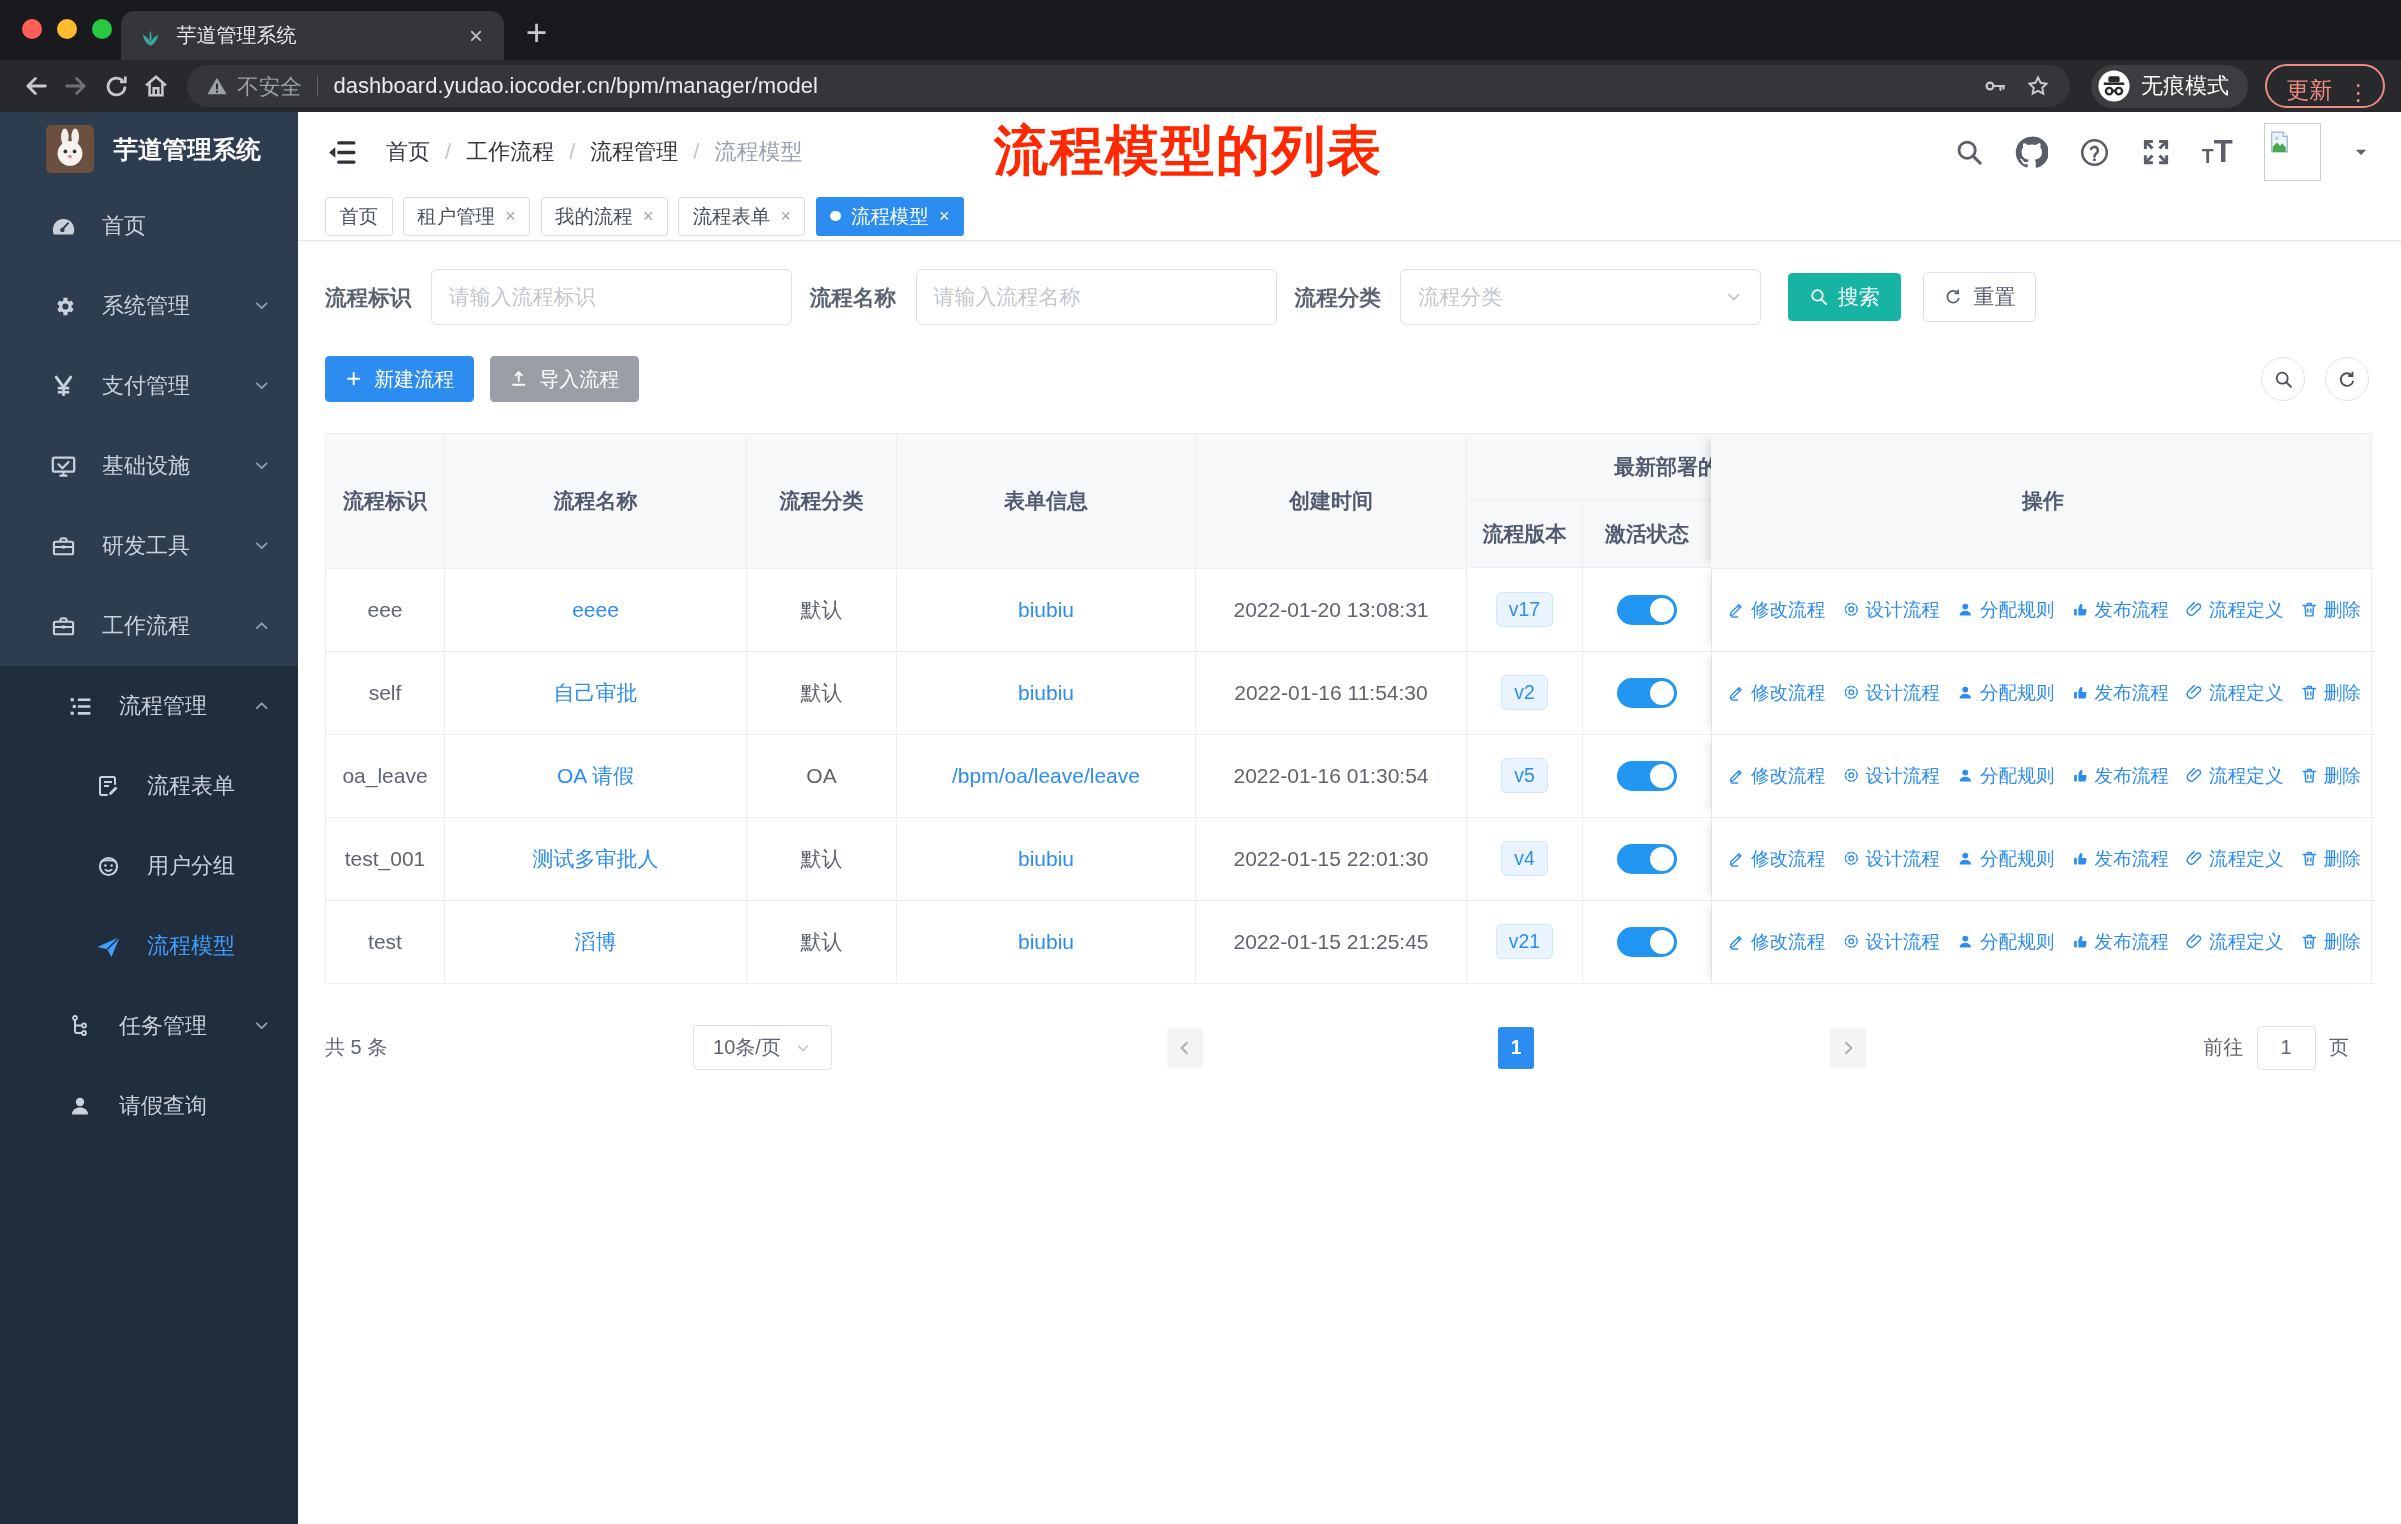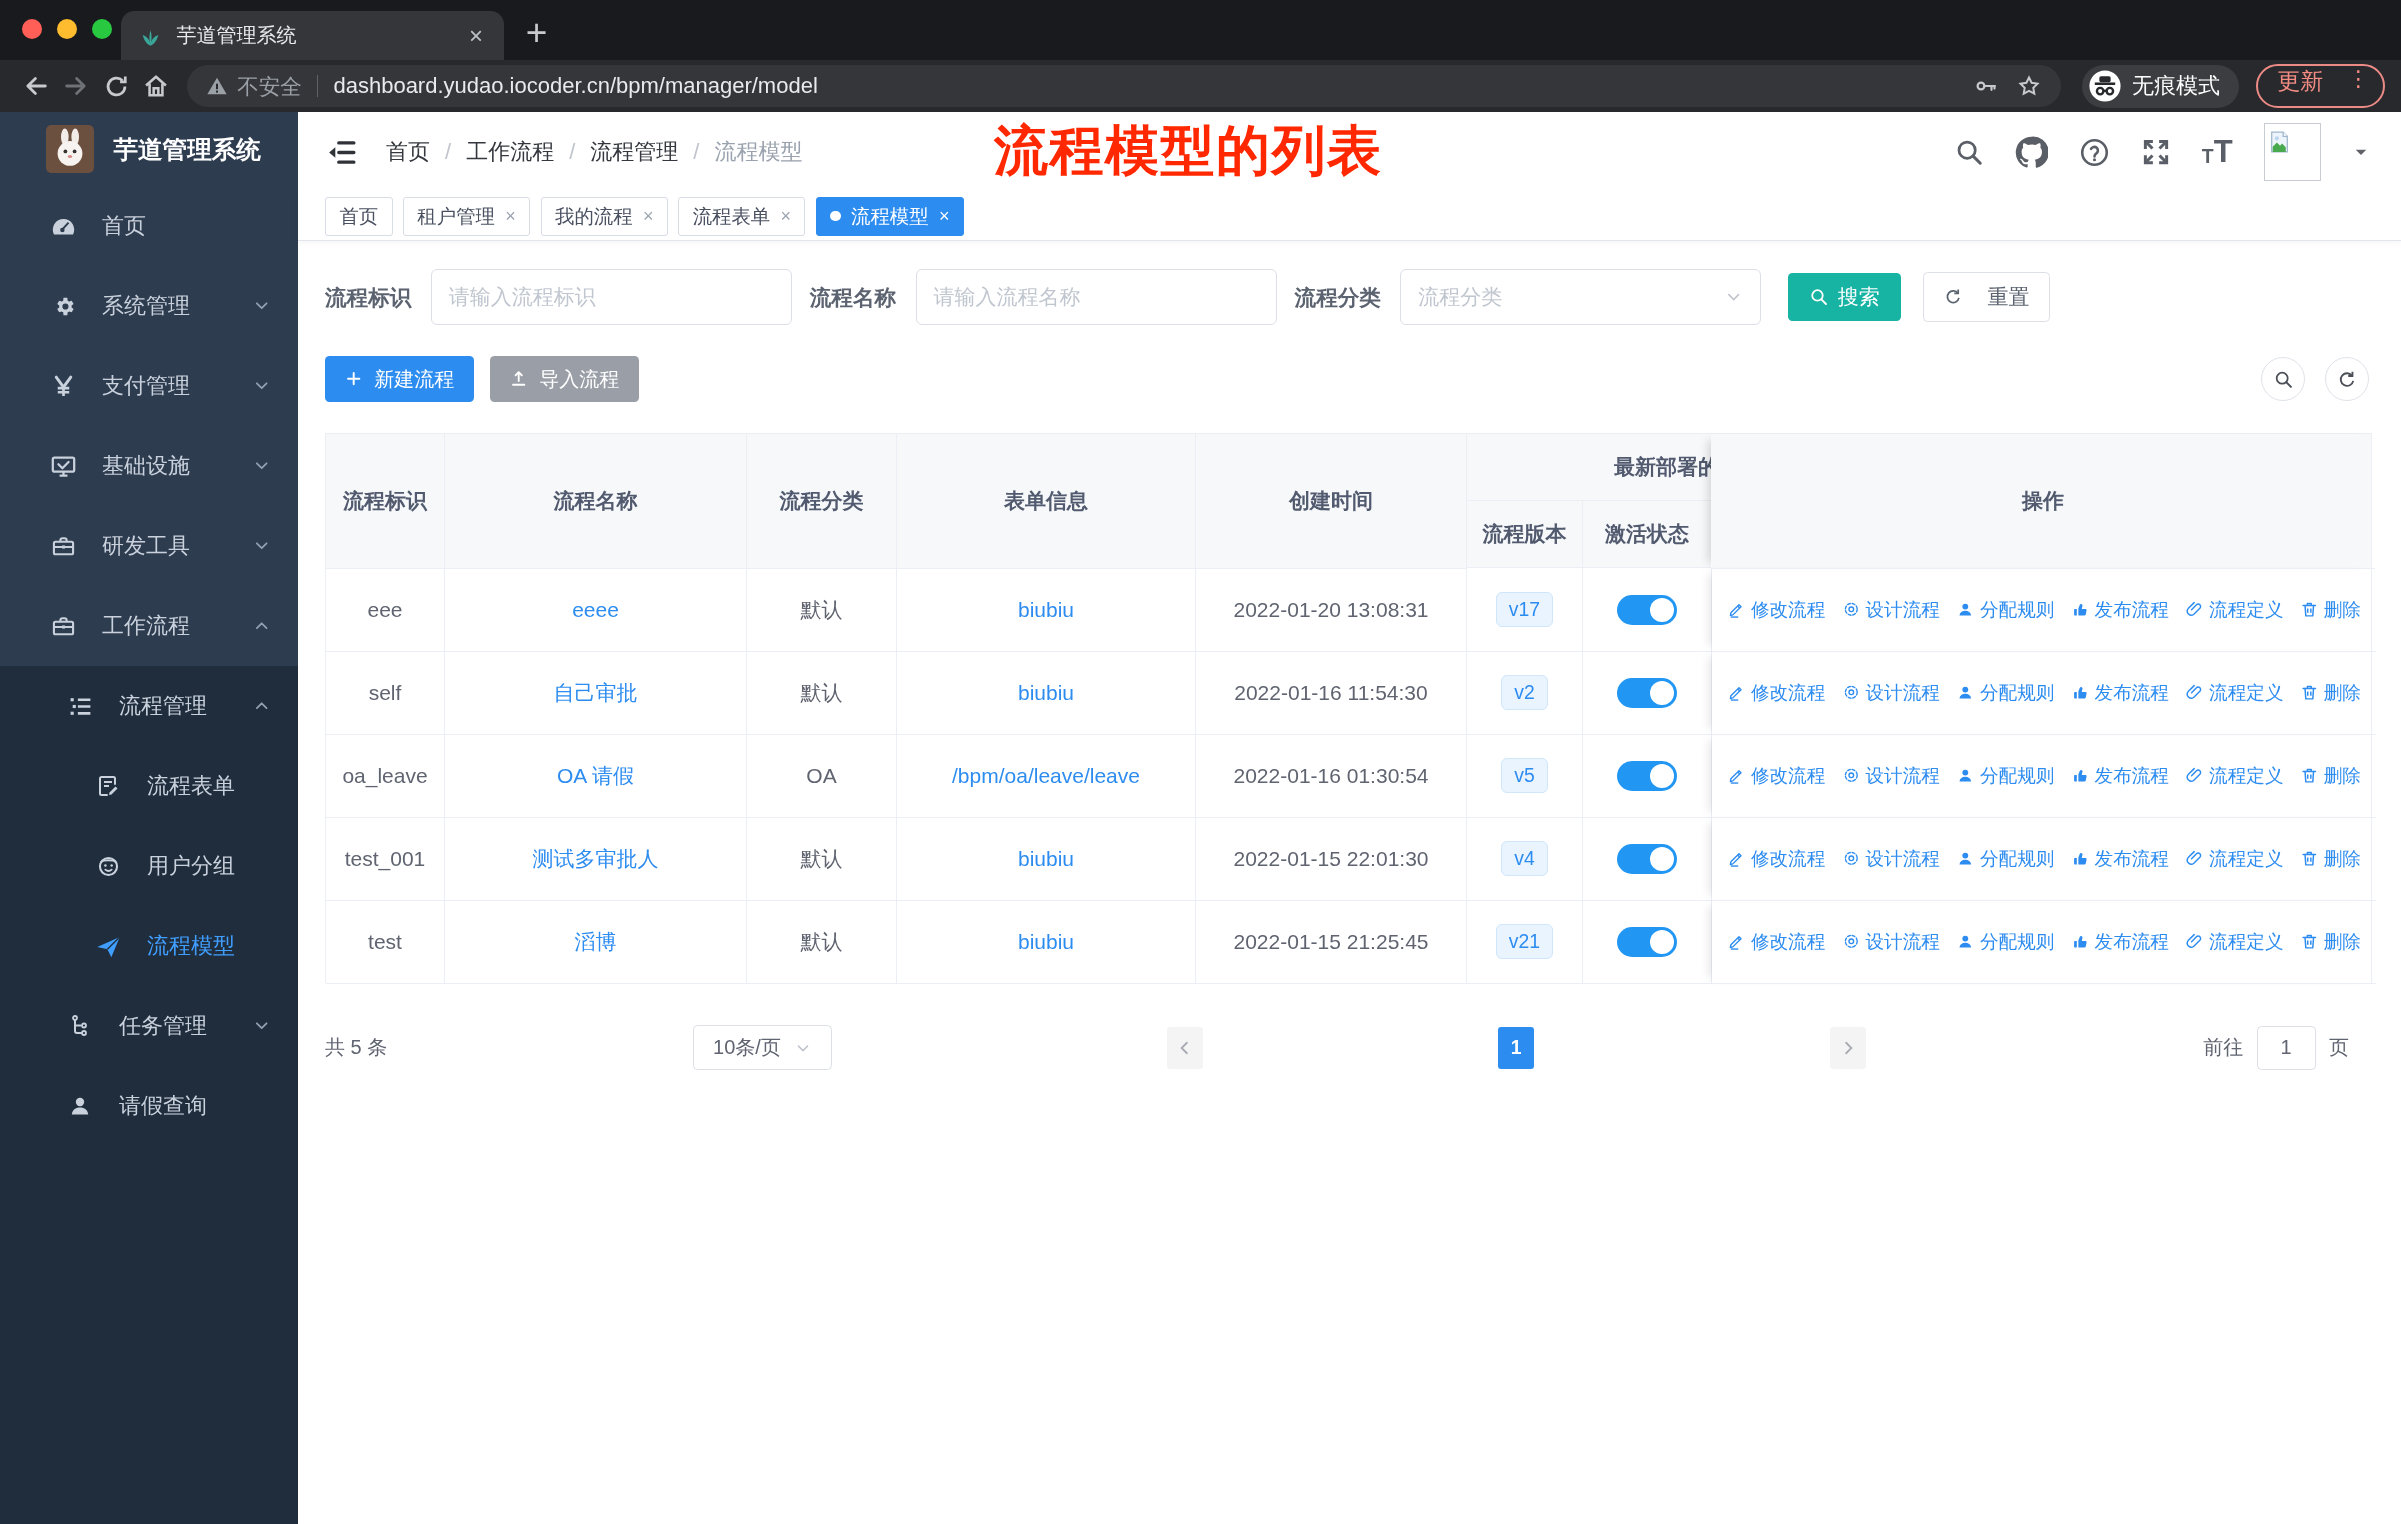--- a/index.html
+++ b/index.html
@@ -19,21 +19,21 @@
   .toolbar{height:52px;background:#28292d;display:flex;align-items:center;padding:0 16.4px;flex:none}
   .navbtn{width:40px;height:40px;display:flex;align-items:center;justify-content:center;color:#c7c9cc;flex:none}
   .navbtn.dim{color:#6e7175}
   .omnibox{flex:1;height:42px;background:#35363a;border-radius:21px;display:flex;align-items:center;padding:0 19.4px;margin:0 10.4px;min-width:0}
   .ob-warn{color:#9aa0a6;margin-right:9px;display:flex}
   .ob-sec{color:#9aa0a6;font-size:21.6px;white-space:nowrap}
   .ob-div{width:1.5px;height:22px;background:#5f6368;margin:0 15px}
   .ob-url{color:#e8eaed;font-size:22px;white-space:nowrap;overflow:hidden;flex:1}
   .ob-ico{color:#c7c9cc;margin-left:19.4px;display:flex}
   .chip{height:43px;background:#3c3d41;border-radius:21.6px;display:flex;align-items:center;gap:10.4px;padding:0 19.4px 0 6px;color:#fff;font-size:22px;margin-left:10.4px;white-space:nowrap}
-  .update{height:40px;border:2.2px solid #ec8b86;color:#f28b82;border-radius:22px;padding:0 7.4px 0 19.4px;display:flex;align-items:flex-start;font-size:23px;margin-left:16.4px;gap:18px;white-space:nowrap}
+  .update{height:40px;border:2.2px solid #ec8b86;color:#f28b82;border-radius:22px;padding:0 7.4px 0 19.4px;display:flex;align-items:flex-end;font-size:23px;margin-left:16.4px;gap:9px;white-space:nowrap}
   .update .dots{font-size:22px;color:#f28b82;padding:0 6px}
   
   .app{flex:1;display:flex;min-height:0}
   .sidebar{width:298px;background:#2e3c50;flex:none;display:flex;flex-direction:column;overflow:hidden}
   .logo{height:74px;display:flex;align-items:center;padding-left:46px;gap:19.4px;flex:none}
   .logo-img{width:48px;height:48px;border-radius:4.5px;overflow:hidden;flex:none}
   .logo-title{color:#fff;font-size:24.6px;font-weight:700;white-space:nowrap}
   .menu{flex:1;display:flex;flex-direction:column}
   .side-item{height:80px;display:flex;align-items:center;padding:0 27px 0 46px;font-size:22px;color:#c9d1dc;cursor:pointer;flex:none;white-space:nowrap}
   .side-item .sicon{width:34px;margin-right:22px;display:flex;justify-content:center;flex:none}
@@ -69,21 +69,21 @@
   
   .content{flex:1;padding:28px 31px 0 27px;position:relative;min-height:0}
   .filters{display:flex;align-items:center;margin-bottom:31px}
   .flabel{font-size:21.6px;font-weight:700;color:#5c6370;margin-right:19.4px;white-space:nowrap}
   .finput{width:325px;height:54px;border:1.5px solid #dcdfe6;border-radius:6px;background:#fff;display:flex;align-items:center;padding:0 17px;margin-right:18px}
   .finput .ph{color:#c0c6cf;font-size:21px;white-space:nowrap}
   .fselect{justify-content:space-between}
   .fselect .schev{color:#c0c4cc;display:flex}
   .btn{display:flex;align-items:center;justify-content:center;border-radius:4.5px;white-space:nowrap;cursor:pointer}
   .btn-search{height:48px;background:#17b3a3;color:#fff;font-size:21px;padding:0 21px;gap:9px;margin-left:9px}
-  .btn-reset{height:48px;background:#fff;border:1.5px solid #dcdfe6;color:#5c6370;font-size:21px;padding:0 19.4px;gap:25px;margin-left:22px}
+  .btn-reset{height:48px;background:#fff;border:1.5px solid #dcdfe6;color:#5c6370;font-size:21px;padding:0 19.4px;gap:11px;margin-left:22px}
   .actionsrow{display:flex;align-items:center;margin-bottom:31px}
   .btn-create{height:46px;background:#2d8cf0;color:#fff;font-size:20px;padding:0 19.4px;gap:10.4px}
   .btn-import{height:46px;background:#9a9ea6;color:#fff;font-size:20px;padding:0 19.4px;gap:10.4px;margin-left:16.4px}
   .minis{margin-left:auto;display:flex;gap:19.4px;margin-right:1.5px}
   .mini{width:42px;height:42px;border:1.5px solid #dfe3e8;border-radius:50%;display:flex;align-items:center;justify-content:center;color:#4a4e56;background:#fff}
   
   .tablewrap{width:2045px;border:0.7px solid #ebeef5;border-bottom:none}
   .thead{display:flex;height:134px;background:#f7f8fa;color:#515a6e;font-weight:700;font-size:21px}
   .th{display:flex;align-items:center;justify-content:center;border-right:0.7px solid #ebeef5;border-bottom:0.7px solid #ebeef5;height:100%;flex:none}
   .c1{width:118px}.c2{width:301px}.c3{width:149px}.c4{width:298px}.c5{width:270px}.c6{width:115px}.c7{width:128px}.cop{width:664px}

